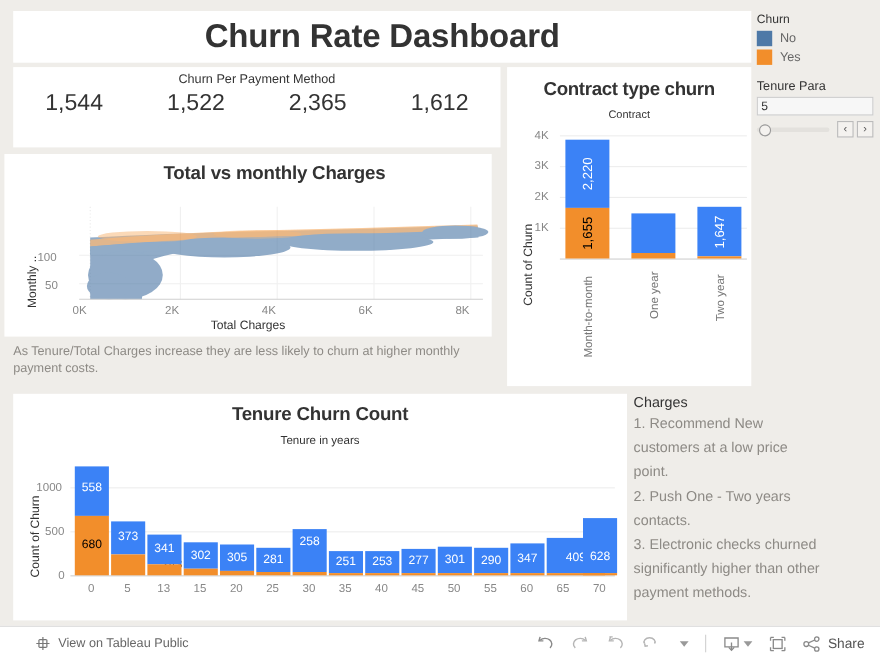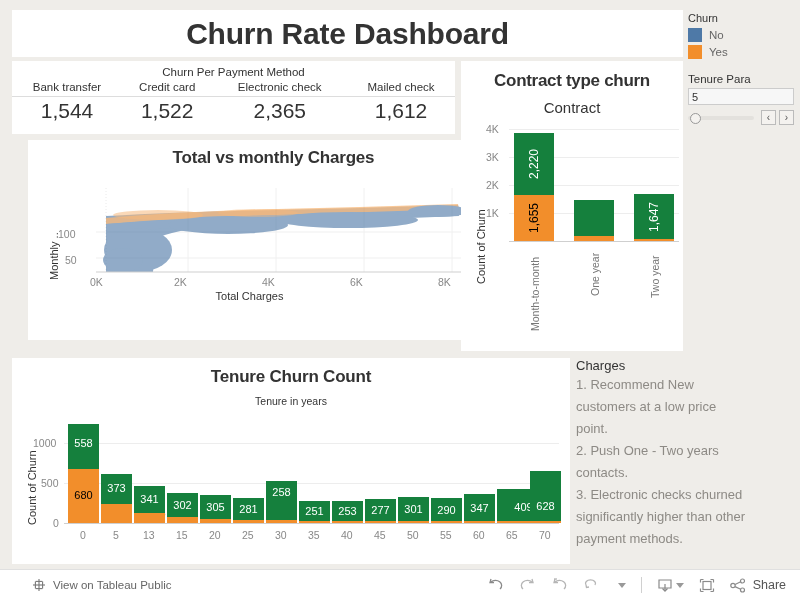--- a/index.html
+++ b/index.html
@@ -39,21 +39,21 @@
   #payment-table th {
     font-size: 11.5px; font-weight: normal; color: #333;
     border-bottom: 1px solid #DDDDDD; padding: 1px 0 3px 0; text-align: center;
   }
   #payment-table td {
     font-size: 21px; color: #333; text-align: center; padding-top: 2px;
     font-weight: normal;
   }
 
   
-  #scatter-panel { left: 28px; top: 140px; width: 443px; height: 200px; padding-left: 48px; }
+  #scatter-panel { left: 4px; top: 140px; width: 443px; height: 166px; padding-left: 48px; }
   #scatter-title {
     text-align: center; font-size: 17px; font-weight: bold; color: #333;
     padding-top: 8px; letter-spacing: -0.2px;
   }
   #scatter-plot-area { position: absolute; left: 0; top: 40px; width: 443px; height: 126px; }
   .axis-title-y-rot {
     position: absolute; transform: rotate(-90deg); transform-origin: left top;
     font-size: 11px; color: #333; white-space: nowrap;
   }
   #scatter-xaxis-title {
@@ -68,25 +68,25 @@
     font-size: 11.5px; color: #8d8a85; line-height: 15px;
   }
 
   
   #contract-panel { left: 461px; top: 61px; width: 222px; height: 290px; }
   #contract-title {
     text-align: center; font-size: 17px; font-weight: bold; color: #333;
     padding-top: 10px; letter-spacing: -0.3px;
   }
   #contract-col-header {
-    text-align: center; font-size: 15px; color: #333; margin-top: 8px;
+    text-align: center; font-size: 10px; color: #333; margin-top: 8px;
   }
   #contract-plot { position: relative; width: 222px; height: 230px; }
   .bar-stack { position: absolute; bottom: 0; }
-  .seg-blue { background: #15803d; width: 100%; position: relative; }
+  .seg-blue { background: #3b82f6; width: 100%; position: relative; }
   .seg-orange { background: #F28E2B; width: 100%; position: relative; }
   .bar-label-vert {
     position: absolute; left: 50%; top: 50%;
     transform: translate(-50%,-50%) rotate(-90deg);
     font-size: 12px; white-space: nowrap;
   }
   .cat-label-vert {
     position: absolute; transform: rotate(-90deg); transform-origin: left top;
     font-size: 10.5px; color: #777777; white-space: nowrap;
   }
@@ -173,26 +173,20 @@
 <div id="dashboard">
 
   <div class="panel" id="title-panel">
     <div id="dashboard-title">Churn Rate Dashboard</div>
   </div>
 
   <div class="panel" id="payment-panel">
     <div id="payment-caption">Churn Per Payment Method</div>
     <table id="payment-table">
       <tbody>
-          <tr>
-        <th>Bank transfer</th>
-        <th>Credit card</th>
-        <th>Electronic check</th>
-        <th>Mailed check</th>
-      </tr>
       <tr>
         <td>1,544</td>
         <td>1,522</td>
         <td>2,365</td>
         <td>1,612</td>
       </tr>
     </tbody>
       </table>
   </div>
 
@@ -228,20 +222,23 @@
 
       <div class="tick-label" style="left:62px; top:96px;">0K</div>
       <div class="tick-label" style="left:146px; top:96px;">2K</div>
       <div class="tick-label" style="left:234px; top:96px;">4K</div>
       <div class="tick-label" style="left:322px; top:96px;">6K</div>
       <div class="tick-label" style="left:410px; top:96px;">8K</div>
       <div id="scatter-xaxis-title">Total Charges</div>
     </div>
   </div>
 
+  <div id="scatter-note">
+    <span>As Tenure/Total Charges increase they are less likely to churn at higher monthly payment costs.</span>
+  </div>
 
   <div class="panel" id="contract-panel">
     <div id="contract-title">Contract type churn</div>
     <div id="contract-col-header">Contract</div>
     <div id="contract-plot">
       <div class="axis-title-y-rot" style="left:14px; top:168px;">Count of Churn</div>
 
       <div class="gridline" style="left:48px; top:13px; width:170px;"></div>
       <div class="gridline" style="left:48px; top:41px; width:170px;"></div>
       <div class="gridline" style="left:48px; top:69px; width:170px;"></div>

